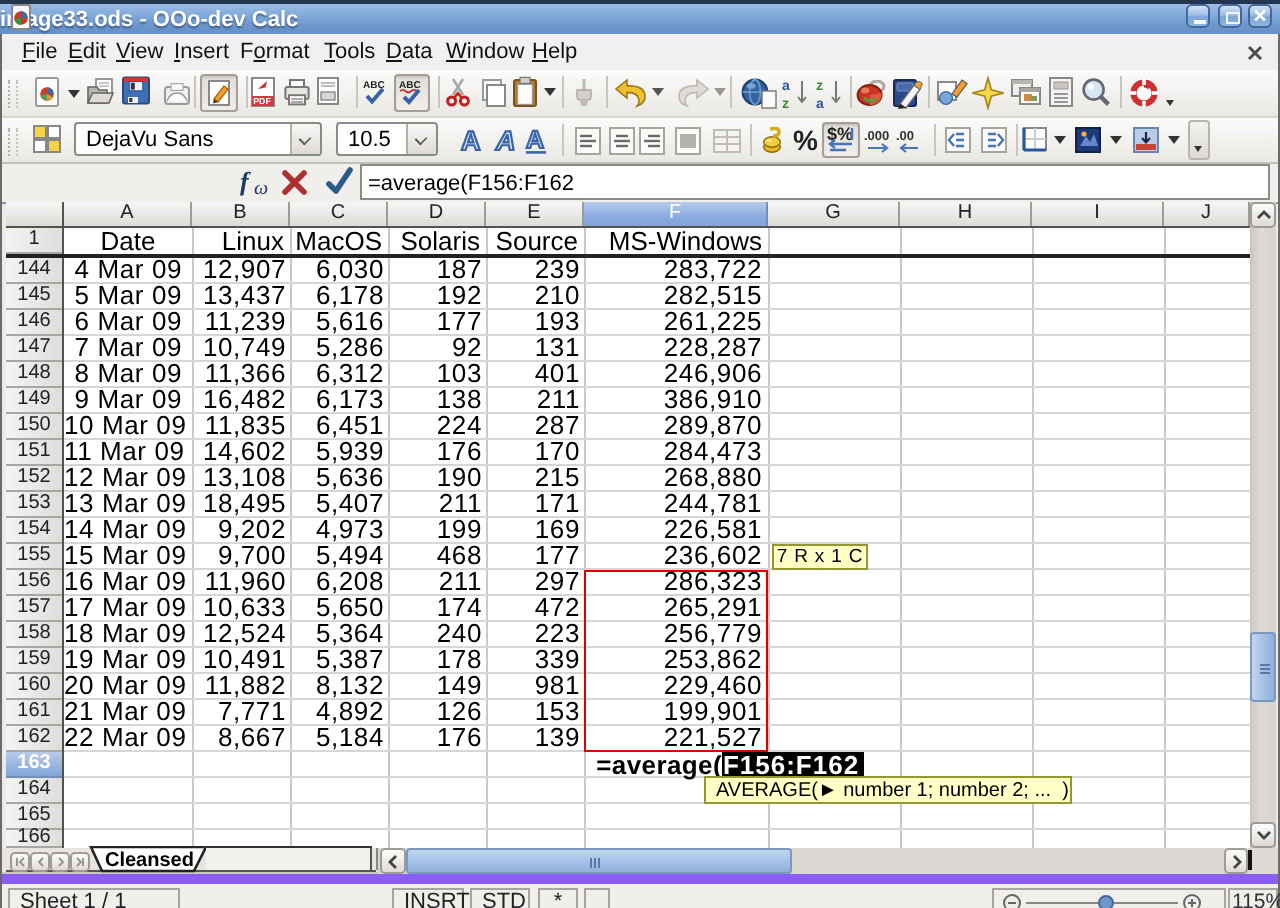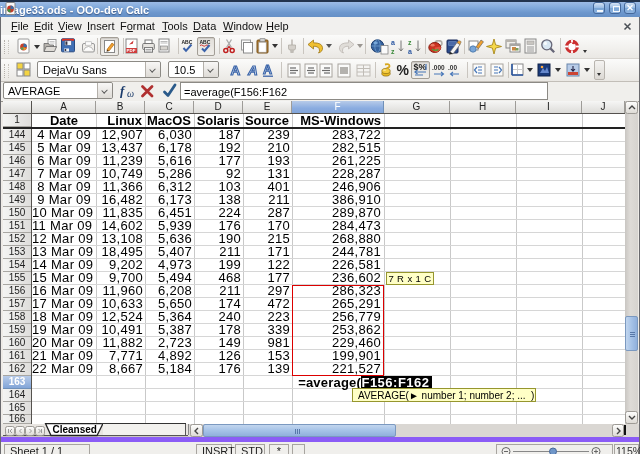--- a/index.html
+++ b/index.html
@@ -26,21 +26,21 @@
 .combo .cbt{position:absolute;right:0px;top:0px;bottom:0px;width:14px;background:linear-gradient(#f8f7f6,#dedbd6);border-left:1px solid #b4b0aa;border-radius:0 2px 2px 0;}
 .cbt:after{content:"";position:absolute;left:3.5px;top:4.5px;width:5px;height:5px;border-left:1.6px solid #555;border-bottom:1.6px solid #555;transform:rotate(-45deg) scale(1,.8);box-sizing:border-box;}
 .colhdr{position:absolute;top:101px;height:12px;background:linear-gradient(#f6f6f5,#dddcd9);border-right:1px solid #9e9c98;
  box-sizing:border-box;font-size:10px;color:#222;text-align:center;line-height:12px;}
 .colhdr.sel{background:linear-gradient(#b7cbe9,#8aace0 60%,#82a5d8);color:#fff;border-right:1px solid #7090b8;}
 .rh{position:absolute;left:3px;width:28px;background:linear-gradient(90deg,#f4f4f3,#dedddb);border-bottom:1px solid #a8a6a2;
  font-size:10px;color:#222;text-align:center;}
 .rh.sel{background:linear-gradient(#b7cbe9,#82a5d8);color:#fff;font-weight:bold;border-bottom:1px solid #7090b8;}
 .hdr1 span,.drow span{position:absolute;top:0;font-size:13px;color:#000;text-align:right;white-space:pre;line-height:12px;}
 .drow span{letter-spacing:0.3px;}
-.hdr1 span{font-weight:bold;}
+.hdr1 span{font-weight:normal;}
 .hdr1,.drow{position:absolute;left:0;height:12px;width:624px;}
 .drow{padding-top:1px;}
 .tip{position:absolute;background:#ffffc6;border:1px solid #96962e;font-size:10px;color:#000;box-sizing:border-box;}
 .sbtn{position:absolute;background:linear-gradient(#fdfdfc,#dedbd6);border:1px solid #9e9b96;border-radius:2.5px;box-sizing:border-box;color:#444;}
 .sp{position:absolute;top:2px;height:13px;border:1px solid #a8a5a0;background:#f0efec;box-sizing:border-box;padding:0 5px;line-height:12px;}
 svg{position:absolute;}
 </style></head>
 <body>
 <div id="title">
     <span class="txt">image33.ods - OOo-dev Calc</span>
@@ -367,35 +367,31 @@
 <svg class="abs" style="left:565px;top:4px" width="14" height="14" viewBox="0 0 14 14">
       <rect x="1" y="1" width="12" height="12" fill="#b8cce8" stroke="#6a86ac"></rect>
       <rect x="2" y="9" width="10" height="3" fill="#cc4433"></rect>
       <path d="M7 3 V8 M5 6 L7 8.2 L9 6" stroke="#224" stroke-width="1.1" fill="none"></path>
     </svg>
 <span class="ddarr" style="left:583px;top:9px"></span>
 <div class="abs" style="left:593px;top:1px;width:11px;height:20px;background:linear-gradient(#f4f3f1,#dcd9d4);border:1px solid #b8b4ae;border-radius:2px;box-sizing:border-box"></div>
 <span class="ddarr" style="left:596px;top:14px;border-left-width:2.5px;border-right-width:2.5px;border-top-width:3.5px"></span>
 </div>
 <div id="fbar">
- <div class="combo" style="left:2px;top:0px;width:110px">
-      <span style="position:absolute;left:4px;top:2px">AVERAGE</span>
-      <span class="cbt"></span>
-    </div>
  <svg style="left:119px;top:2px" width="15" height="15" viewBox="0 0 15 15">
       <text x="0" y="11" font-family="Liberation Serif" font-style="italic" font-weight="bold" font-size="13" fill="#1a3a6a">f</text>
       <text x="7" y="13" font-family="Liberation Serif" font-style="italic" font-size="10" fill="#1a3a6a">ω</text>
     </svg>
  <svg style="left:139px;top:2px" width="15" height="14" viewBox="0 0 15 14">
       <path d="M2.5 2.5 L12 12 M12 2.5 L2.5 12" stroke="#b03030" stroke-width="2.8" stroke-linecap="round"></path>
     </svg>
  <svg style="left:161px;top:1px" width="16" height="15" viewBox="0 0 16 15">
       <path d="M2.5 9 L6 12.5 L13 2" stroke="#2a5a8a" stroke-width="2.8" fill="none" stroke-linecap="round" stroke-linejoin="round"></path>
     </svg>
- <div style="position:absolute;left:179px;top:0px;width:368px;height:18px;background:#fff;border:1px solid #8c8a85;box-sizing:border-box">
+ <div style="position:absolute;left:179px;top:0px;width:455px;height:18px;background:#fff;border:1px solid #8c8a85;box-sizing:border-box">
    <span style="position:absolute;left:3px;top:3px;font-size:11px">=average(F156:F162</span>
  </div>
 </div>
 
 <div class="abs" style="left:0;top:17px;width:1px;height:437px;background:#6a6a6e"></div>
 <div class="abs" style="left:639px;top:17px;width:1px;height:437px;background:#6a6a6e"></div>
 <div class="abs" style="left:0;top:453px;width:640px;height:1px;background:#6a6a6e"></div>
 <div class="abs" style="left:3px;top:101px;width:622px;height:323px;background:#fff"></div>
 <div class="colhdr" style="left:3px;width:29px"></div>
 <div class="colhdr" style="left:32px;width:64px">A</div>
@@ -552,21 +548,21 @@
 <span style="left:145px;width:47px">5,407</span>
 <span style="left:194px;width:47px">211</span>
 <span style="left:243px;width:47px">171</span>
 <span style="left:292px;width:89px">244,781</span>
 </div>
 <div class="drow" style="top:259px">
 <span style="left:32px;width:59px">14 Mar 09</span>
 <span style="left:96px;width:47px">9,202</span>
 <span style="left:145px;width:47px">4,973</span>
 <span style="left:194px;width:47px">199</span>
-<span style="left:243px;width:47px">122</span>
+<span style="left:243px;width:47px">169</span>
 <span style="left:292px;width:89px">226,581</span>
 </div>
 <div class="drow" style="top:272px">
 <span style="left:32px;width:59px">15 Mar 09</span>
 <span style="left:96px;width:47px">9,700</span>
 <span style="left:145px;width:47px">5,494</span>
 <span style="left:194px;width:47px">468</span>
 <span style="left:243px;width:47px">177</span>
 <span style="left:292px;width:89px">236,602</span>
 </div>
@@ -598,21 +594,21 @@
 <span style="left:32px;width:59px">19 Mar 09</span>
 <span style="left:96px;width:47px">10,491</span>
 <span style="left:145px;width:47px">5,387</span>
 <span style="left:194px;width:47px">178</span>
 <span style="left:243px;width:47px">339</span>
 <span style="left:292px;width:89px">253,862</span>
 </div>
 <div class="drow" style="top:337px">
 <span style="left:32px;width:59px">20 Mar 09</span>
 <span style="left:96px;width:47px">11,882</span>
-<span style="left:145px;width:47px">2,723</span>
+<span style="left:145px;width:47px">8,132</span>
 <span style="left:194px;width:47px">149</span>
 <span style="left:243px;width:47px">981</span>
 <span style="left:292px;width:89px">229,460</span>
 </div>
 <div class="drow" style="top:350px">
 <span style="left:32px;width:59px">21 Mar 09</span>
 <span style="left:96px;width:47px">7,771</span>
 <span style="left:145px;width:47px">4,892</span>
 <span style="left:194px;width:47px">126</span>
 <span style="left:243px;width:47px">153</span>

